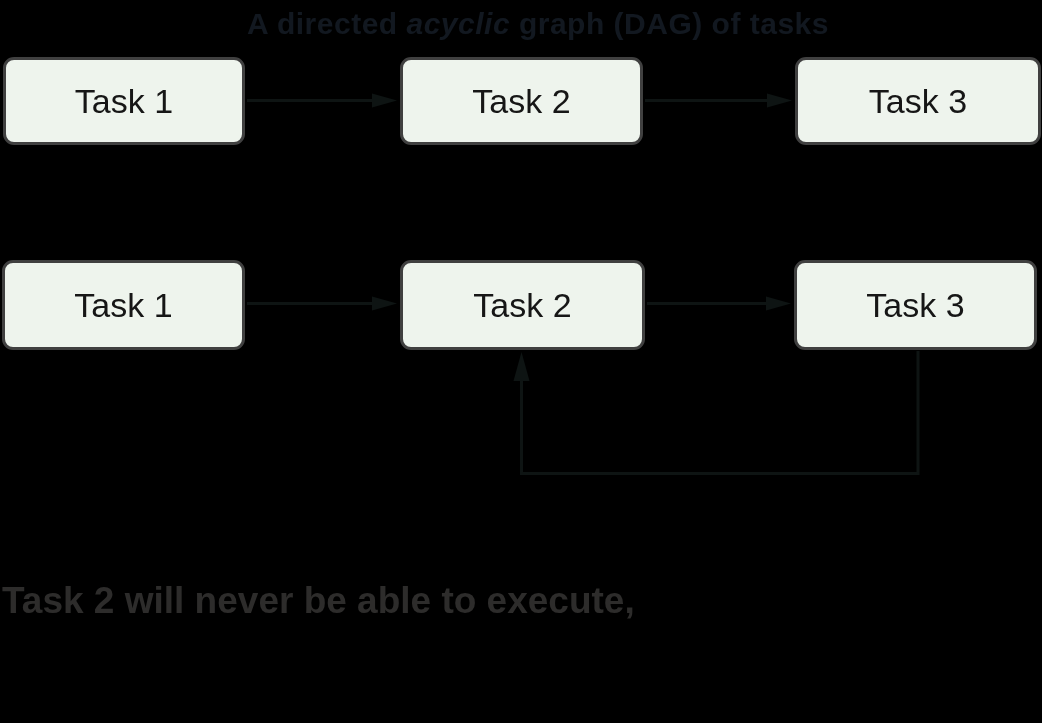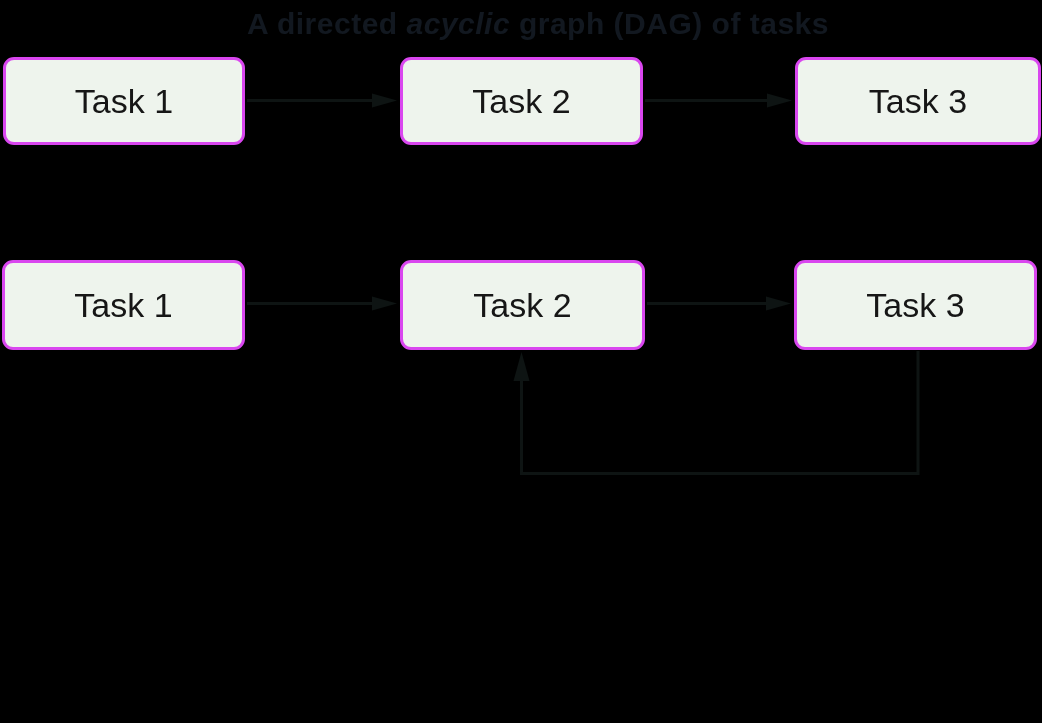--- a/index.html
+++ b/index.html
@@ -27,21 +27,21 @@
     white-space: nowrap;
   }
   .section-title .it { font-style: italic; }
   #dag-title    { top: 7px; }
   #cyclic-title { top: 200px; }
 
   .task-box {
     position: absolute;
     box-sizing: border-box;
     background: #eef4ed;
-    border: 3px solid #d946ef;
+    border: 3px solid #404040;
     border-radius: 11px;
     display: flex;
     align-items: center;
     justify-content: center;
     font-size: 34px;
     color: #161616;
   }
   
   .r1 { top: 57px; height: 88px; }
   #dag-task1 { left: 3px;   width: 242px; }
@@ -126,15 +126,16 @@
       <polygon class="wirehead" points="791,303.5 766,296.5 766,310.5"></polygon>
     </g>
 
     <g>
       <polyline class="wire" points="918,351 918,473.5 521.5,473.5 521.5,378"></polyline>
       <polygon class="wirehead" points="521.5,352 513.5,381 529.5,381"></polygon>
     </g>
   </svg>
 
   <div class="caption">
+    <div>Task 2 will never be able to execute,</div>
   </div>
 
 </div>
 
 </body></html>

